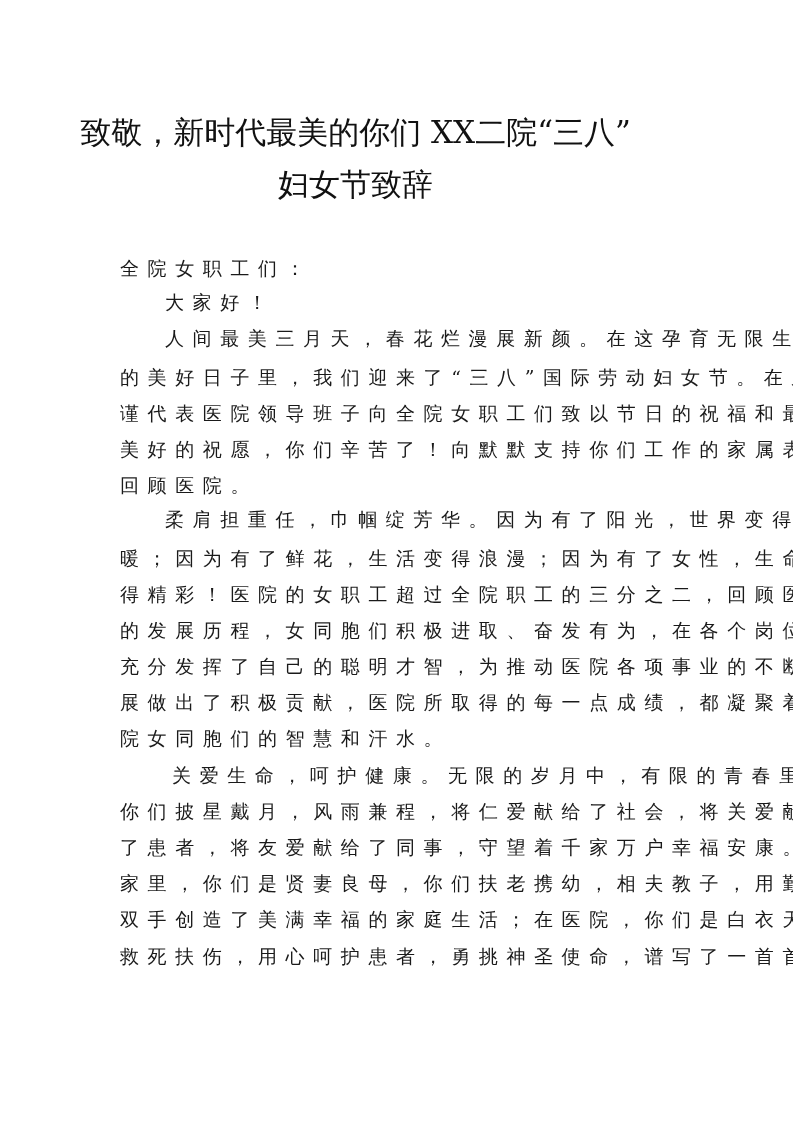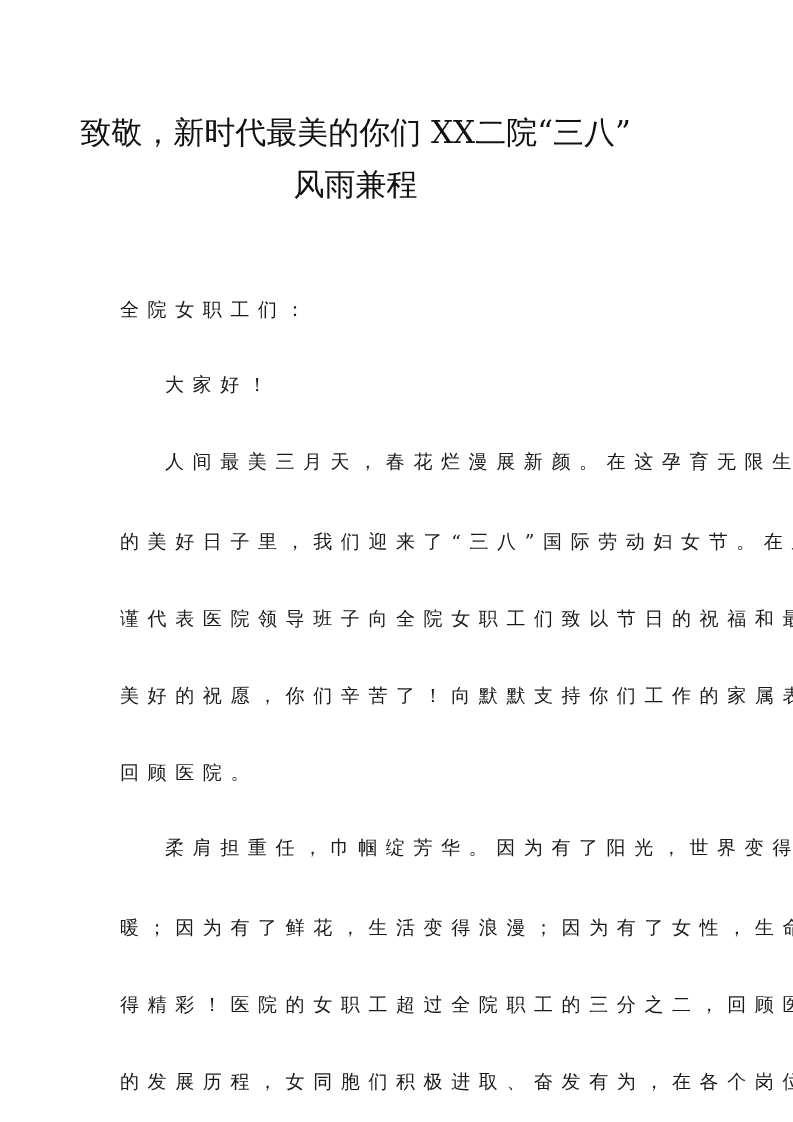--- a/index.html
+++ b/index.html
@@ -45,33 +45,32 @@
     width: 560px;
     font-size: 19px;
     line-height: 36.2px;
     letter-spacing: 8.6px;
     color: #1a1a1a;
   }
   .body .line {
     display: block;
     white-space: nowrap;
     height: 36.2px;
-    margin-top: 41px;
   }
   .indent { padding-left: 45px; font-family: Liberation Mono, monospace; }
   .indent2 { padding-left: 52px; }
 </style>
 </head>
 <body>
 
 <div class="page">
 
   <div class="title">
     <span class="line">致敬，新时代最美的你们 XX二院“三八”</span>
-    <span class="line">风雨兼程</span>
+    <span class="line">妇女节致辞</span>
   </div>
 
   <div class="body">
     <span class="line">全院女职工们：</span>
     <span class="line indent">大家好！</span>
 
     <div>
       <span class="line indent">人间最美三月天，春花烂漫展新颜。在这孕育无限生机</span>
       <span class="line">的美好日子里，我们迎来了“三八”国际劳动妇女节。在此，</span>
       <span class="line">谨代表医院领导班子向全院女职工们致以节日的祝福和最</span>
@@ -79,20 +78,21 @@
       <span class="line">回顾医院。</span>
     </div>
 
     <div>
       <span class="line indent">柔肩担重任，巾帼绽芳华。因为有了阳光，世界变得温</span>
       <span class="line">暖；因为有了鲜花，生活变得浪漫；因为有了女性，生命变</span>
       <span class="line">得精彩！医院的女职工超过全院职工的三分之二，回顾医院</span>
       <span class="line">的发展历程，女同胞们积极进取、奋发有为，在各个岗位上</span>
       <span class="line">充分发挥了自己的聪明才智，为推动医院各项事业的不断发</span>
       <span class="line">展做出了积极贡献，医院所取得的每一点成绩，都凝聚着全</span>
+      <span class="line">院女同胞们的智慧和汗水。</span>
     </div>
 
     <div>
       <span class="line indent2">关爱生命，呵护健康。无限的岁月中，有限的青春里，</span>
       <span class="line">你们披星戴月，风雨兼程，将仁爱献给了社会，将关爱献给</span>
       <span class="line">了患者，将友爱献给了同事，守望着千家万户幸福安康。在</span>
       <span class="line">家里，你们是贤妻良母，你们扶老携幼，相夫教子，用勤劳</span>
       <span class="line">双手创造了美满幸福的家庭生活；在医院，你们是白衣天使，</span>
       <span class="line">救死扶伤，用心呵护患者，勇挑神圣使命，谱写了一首首生</span>
     </div>

